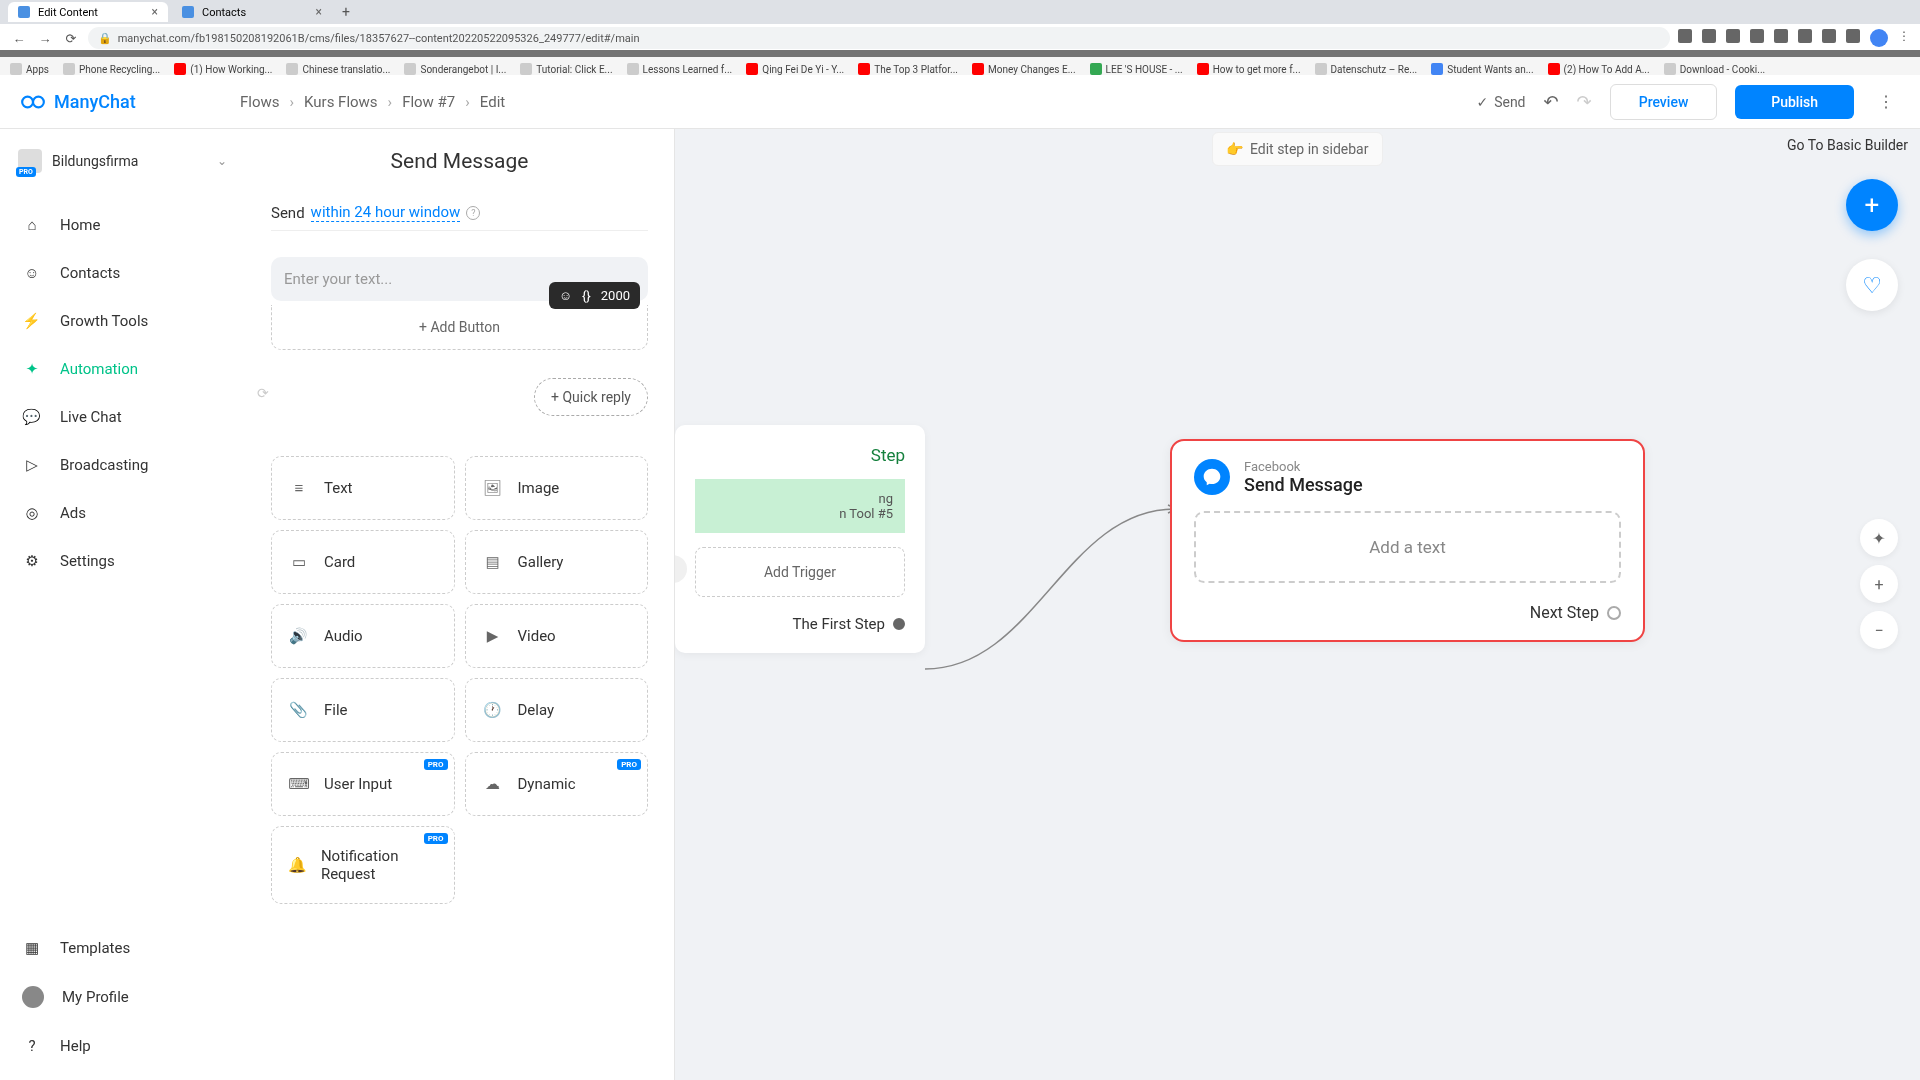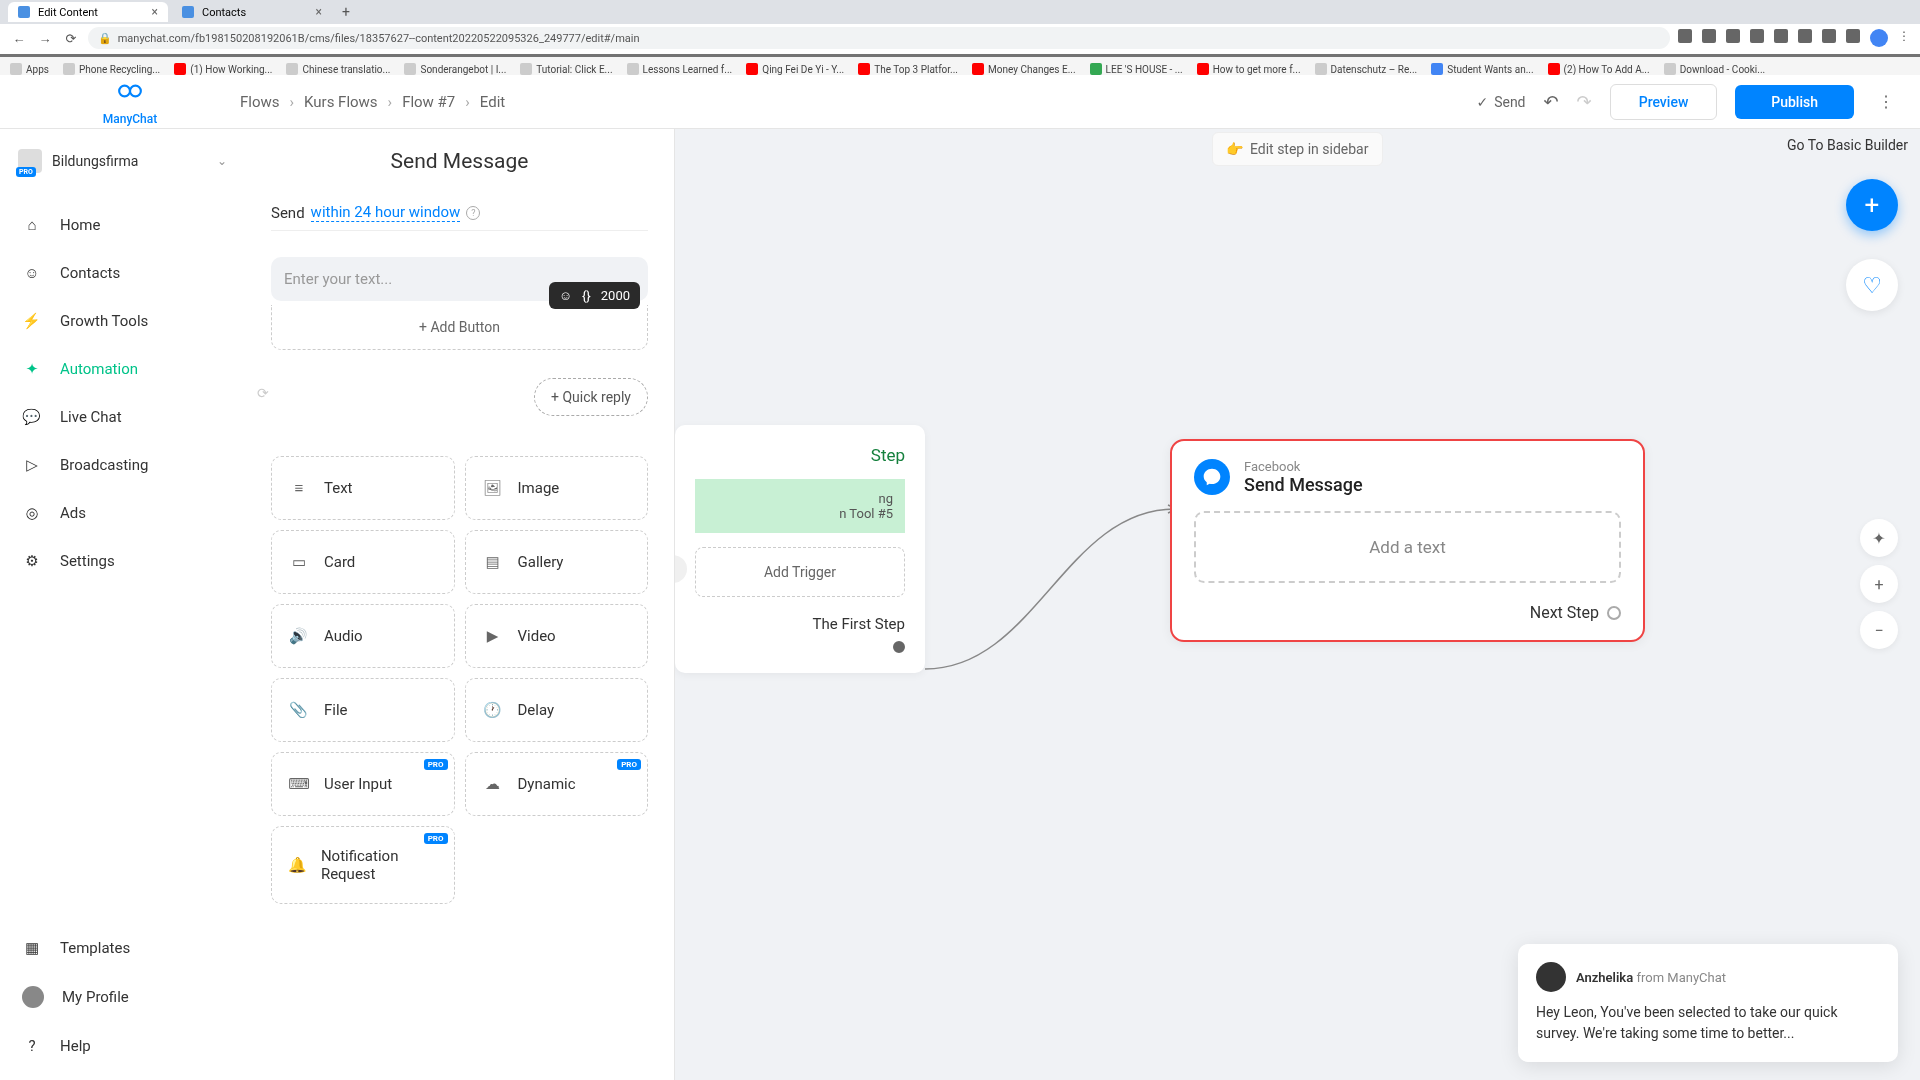--- a/index.html
+++ b/index.html
@@ -1,19 +1,19 @@
 <!DOCTYPE html>
 <html><head>
 <meta charset="utf-8">
 <style>
 * { margin: 0; padding: 0; box-sizing: border-box; font-family: -apple-system, BlinkMacSystemFont, "Segoe UI", Roboto, sans-serif; }
 body { background: #f5f5f5; overflow: hidden; width: 1920px; height: 1080px; position: relative; }
 
 
-.browser-chrome { height: 57px; background: #fff; border-bottom: 3px solid #737373; }
+.browser-chrome { height: 57px; background: #fff; border-bottom: 7px solid #737373; }
 .tab-bar { height: 24px; display: flex; align-items: center; background: #dee1e6; padding-left: 8px; }
 .tab { height: 20px; background: #fff; border-radius: 6px 6px 0 0; padding: 0 10px; display: flex; align-items: center; gap: 8px; font-size: 11px; margin-right: 4px; min-width: 160px; }
 .tab.inactive { background: transparent; }
 .tab-close { font-size: 12px; color: #666; cursor: pointer; margin-left: auto; }
 .tab-add { width: 20px; height: 20px; display: flex; align-items: center; justify-content: center; font-size: 14px; color: #555; }
 .tab-favicon { width: 12px; height: 12px; border-radius: 2px; background: #4a90e2; }
 .addr-bar { height: 28px; display: flex; align-items: center; padding: 0 10px; gap: 8px; }
 .nav-btn { width: 18px; height: 18px; display: flex; align-items: center; justify-content: center; color: #555; font-size: 13px; }
 .url-field { flex: 1; background: #f1f3f4; border-radius: 14px; height: 22px; padding: 0 10px; font-size: 11px; color: #555; display: flex; align-items: center; gap: 6px; }
 .url-icons { display: flex; gap: 10px; font-size: 12px; color: #555; }
@@ -21,21 +21,21 @@
 .avatar-small { width: 18px; height: 18px; border-radius: 50%; background: #4285f4; }
 .bookmarks-bar { height: 23px; display: flex; align-items: flex-end; padding: 0 10px; gap: 14px; font-size: 10px; color: #444; overflow: hidden; }
 .bookmark { display: flex; align-items: center; gap: 4px; white-space: nowrap; }
 .bookmark-icon { width: 12px; height: 12px; border-radius: 2px; background: #ccc; }
 .bookmark-icon.red { background: #ff0000; }
 .bookmark-icon.blue { background: #4285f4; }
 .bookmark-icon.green { background: #34a853; }
 
 
 .app-header { position: absolute; top: 75px; left: 0; right: 0; height: 54px; background: #fff; display: flex; align-items: center; padding: 0 20px; border-bottom: 1px solid #e5e5e5; z-index: 10; }
-.logo { display: flex; align-items: center; gap: 8px; color: #0084ff; font-size: 12px; font-weight: 500; width: 220px; flex-direction: column; }
+.logo { display: flex; align-items: center; gap: 8px; color: #0084ff; font-size: 18px; font-weight: 500; width: 220px; }
 .logo-icon { width: 26px; height: 26px; }
 .breadcrumbs { display: flex; align-items: center; gap: 10px; font-size: 15px; color: #666; }
 .breadcrumb-sep { color: #aaa; }
 .header-right { margin-left: auto; display: flex; align-items: center; gap: 18px; }
 .saved { display: flex; align-items: center; gap: 6px; color: #666; font-size: 14px; }
 .check { color: #666; }
 .undo-btn { font-size: 18px; color: #666; }
 .redo-btn { font-size: 18px; color: #ccc; }
 .preview-btn { border: 1px solid #ddd; background: #fff; color: #0084ff; padding: 9px 28px; border-radius: 6px; font-size: 14px; font-weight: 500; }
 .publish-btn { background: #0084ff; color: #fff; padding: 9px 36px; border-radius: 6px; font-size: 14px; font-weight: 500; border: none; }
@@ -74,21 +74,21 @@
 .canvas { position: absolute; top: 129px; left: 675px; right: 0; bottom: 0; background: #f0f2f5; overflow: hidden; }
 .top-bar { position: absolute; top: 0; left: 0; right: 0; height: 40px; display: flex; align-items: center; justify-content: center; }
 .edit-sidebar-btn { background: #fafafa; padding: 8px 14px; border-radius: 6px; font-size: 14px; color: #666; display: flex; align-items: center; gap: 6px; border: 1px solid #eee; }
 .goto-basic { position: absolute; top: 8px; right: 12px; font-size: 14px; color: #333; }
 
 
 .step-card-partial { position: absolute; top: 296px; left: 0; width: 250px; background: #fff; border-radius: 10px; padding: 20px; box-shadow: 0 2px 8px rgba(0,0,0,0.05); }
 .step-label { font-size: 17px; color: #15803d; margin-bottom: 14px; text-align: right; }
 .step-green { background: #c8f0d4; border-radius: 0; padding: 12px; font-size: 13px; color: #555; margin-bottom: 14px; text-align: right; }
 .add-trigger { border: 1px dashed #ccc; border-radius: 8px; padding: 16px; text-align: center; color: #666; font-size: 14px; margin-bottom: 18px; }
-.first-step-label { font-size: 15px; color: #333; text-align: right; display: flex; align-items: flex-end; justify-content: flex-end; gap: 8px; flex-direction: column; }
+.first-step-label { font-size: 15px; color: #333; text-align: right; display: flex; align-items: center; justify-content: flex-end; gap: 8px; }
 .collapse-btn { position: absolute; left: -16px; top: 130px; width: 28px; height: 28px; background: #f0f0f0; border-radius: 50%; display: flex; align-items: center; justify-content: center; color: #888; font-size: 12px; }
 
 
 .node-card { position: absolute; top: 310px; left: 495px; width: 475px; background: #fff; border: 2px solid #ef4444; border-radius: 14px; padding: 18px 22px; box-shadow: 0 2px 12px rgba(0,0,0,0.06); }
 .node-header { display: flex; align-items: center; gap: 14px; margin-bottom: 16px; }
 .node-icon { width: 36px; height: 36px; border-radius: 50%; background: #0084ff; display: flex; align-items: center; justify-content: center; color: #fff; font-size: 18px; }
 .node-title-group { display: flex; flex-direction: column; }
 .node-subtitle { font-size: 13px; color: #888; }
 .node-title { font-size: 18px; color: #222; font-weight: 500; }
 .add-text-box { border: 2px dashed #ccc; border-radius: 10px; padding: 24px; text-align: center; color: #888; font-size: 17px; margin-bottom: 20px; }
@@ -424,23 +424,13 @@
   </div>
 
   <div class="fab-add">+</div>
   <div class="fab-heart">♡</div>
   <div class="zoom-controls">
     <div class="zoom-btn">✦</div>
     <div class="zoom-btn">+</div>
     <div class="zoom-btn">−</div>
   </div>
 
-  <div class="chat-popup">
-    <div class="chat-header">
-      <div class="chat-avatar"></div>
-      <div>
-        <span class="chat-name">Anzhelika</span>
-        <span class="chat-from">from ManyChat</span>
-      </div>
-    </div>
-    <div class="chat-body">Hey Leon,  You've been selected to take our quick survey. We're taking some time to better...</div>
-  </div>
 </div>
 
 </body></html>

